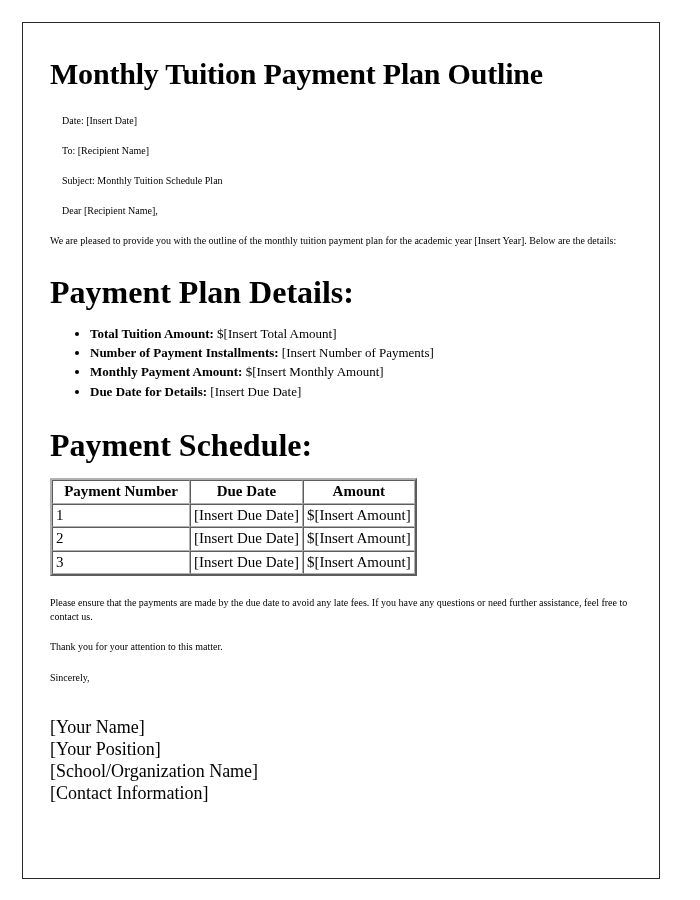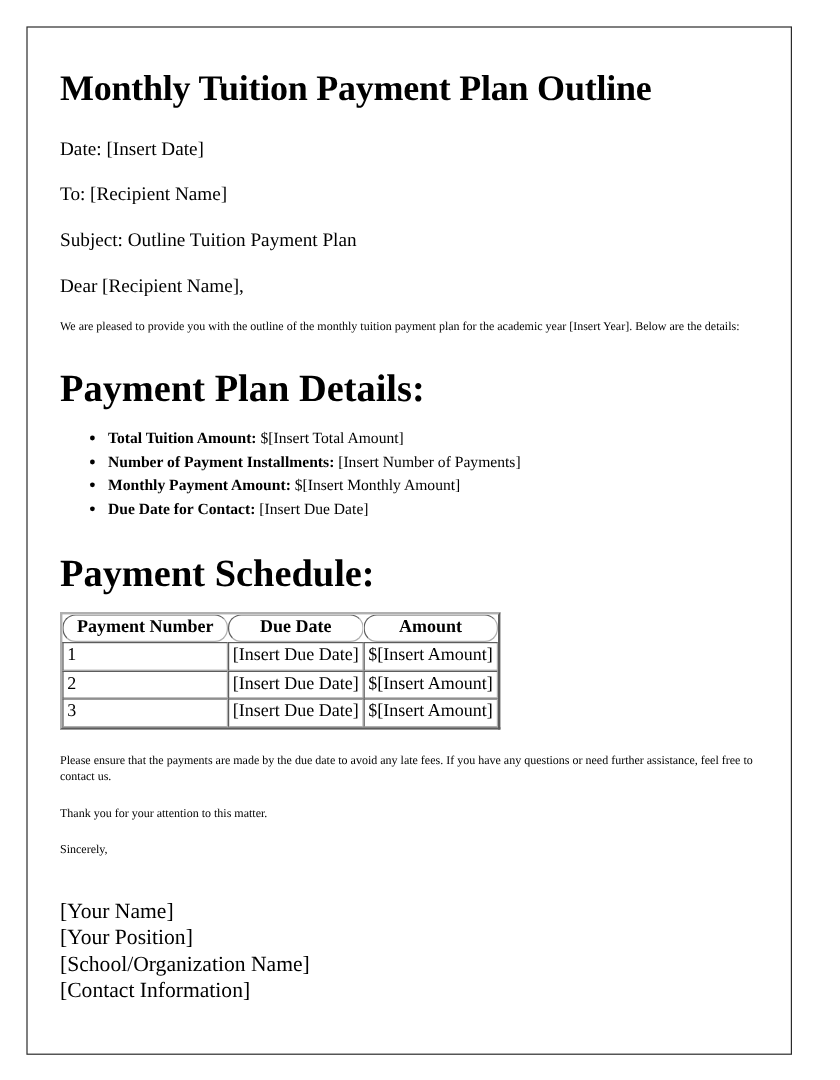--- a/index.html
+++ b/index.html
@@ -35,23 +35,23 @@
     line-height: 1.15;
     letter-spacing: -0.2px;
   }
   h2.section-heading {
     font-size: 32px;
     font-weight: bold;
     margin: 26px 0 14px 0;
     line-height: 1.15;
   }
   p.line {
-    font-size: 16px;
+    font-size: 10px;
     line-height: 1.32;
-    margin: 0 0 17px 0;
+    margin: 0 0 17px 12px;
   }
   p.para {
     font-size: 10px;
     line-height: 1.35;
     margin: 0 0 17px 0;
   }
   ul.details-list {
     font-size: 13px;
     line-height: 1.42;
     margin: 0 0 4px 0;
@@ -73,21 +73,20 @@
   }
   table.schedule th,
   table.schedule td {
     border: 1px inset #b0b0b0;
     padding: 1px 3px;
     line-height: 1.3;
     vertical-align: middle;
   }
   table.schedule th {
     font-weight: bold;
-    border-radius: 11px;
   }
   table.schedule td {
     text-align: left;
   }
   table.schedule td.col-num {
     width: 130px;
   }
   .signature-block {
     font-size: 18px;
     line-height: 1.22;
@@ -100,42 +99,42 @@
 </head>
 <body>
 
 <div class="page">
   <div class="page-inner">
 
     <h1 class="doc-title">Monthly Tuition Payment Plan Outline</h1>
 
     <p class="line">Date: [Insert Date]</p>
     <p class="line">To: [Recipient Name]</p>
-    <p class="line">Subject: Outline Tuition Payment Plan</p>
+    <p class="line">Subject: Monthly Tuition Schedule Plan</p>
     <p class="line">Dear [Recipient Name],</p>
 
     <p class="para">We are pleased to provide you with the outline of the monthly tuition payment plan for the academic year [Insert Year]. Below are the details:</p>
 
     <h2 class="section-heading">Payment Plan Details:</h2>
 
     <ul class="details-list">
       <li>
         <span class="lbl">Total Tuition Amount:</span>
         <span>$[Insert Total Amount]</span>
       </li>
       <li>
         <span class="lbl">Number of Payment Installments:</span>
         <span>[Insert Number of Payments]</span>
       </li>
       <li>
         <span class="lbl">Monthly Payment Amount:</span>
         <span>$[Insert Monthly Amount]</span>
       </li>
       <li>
-        <span class="lbl">Due Date for Contact:</span>
+        <span class="lbl">Due Date for Details:</span>
         <span>[Insert Due Date]</span>
       </li>
     </ul>
 
     <h2 class="section-heading">Payment Schedule:</h2>
 
     <table class="schedule">
       <thead>
         <tr>
           <th>Payment Number</th>

